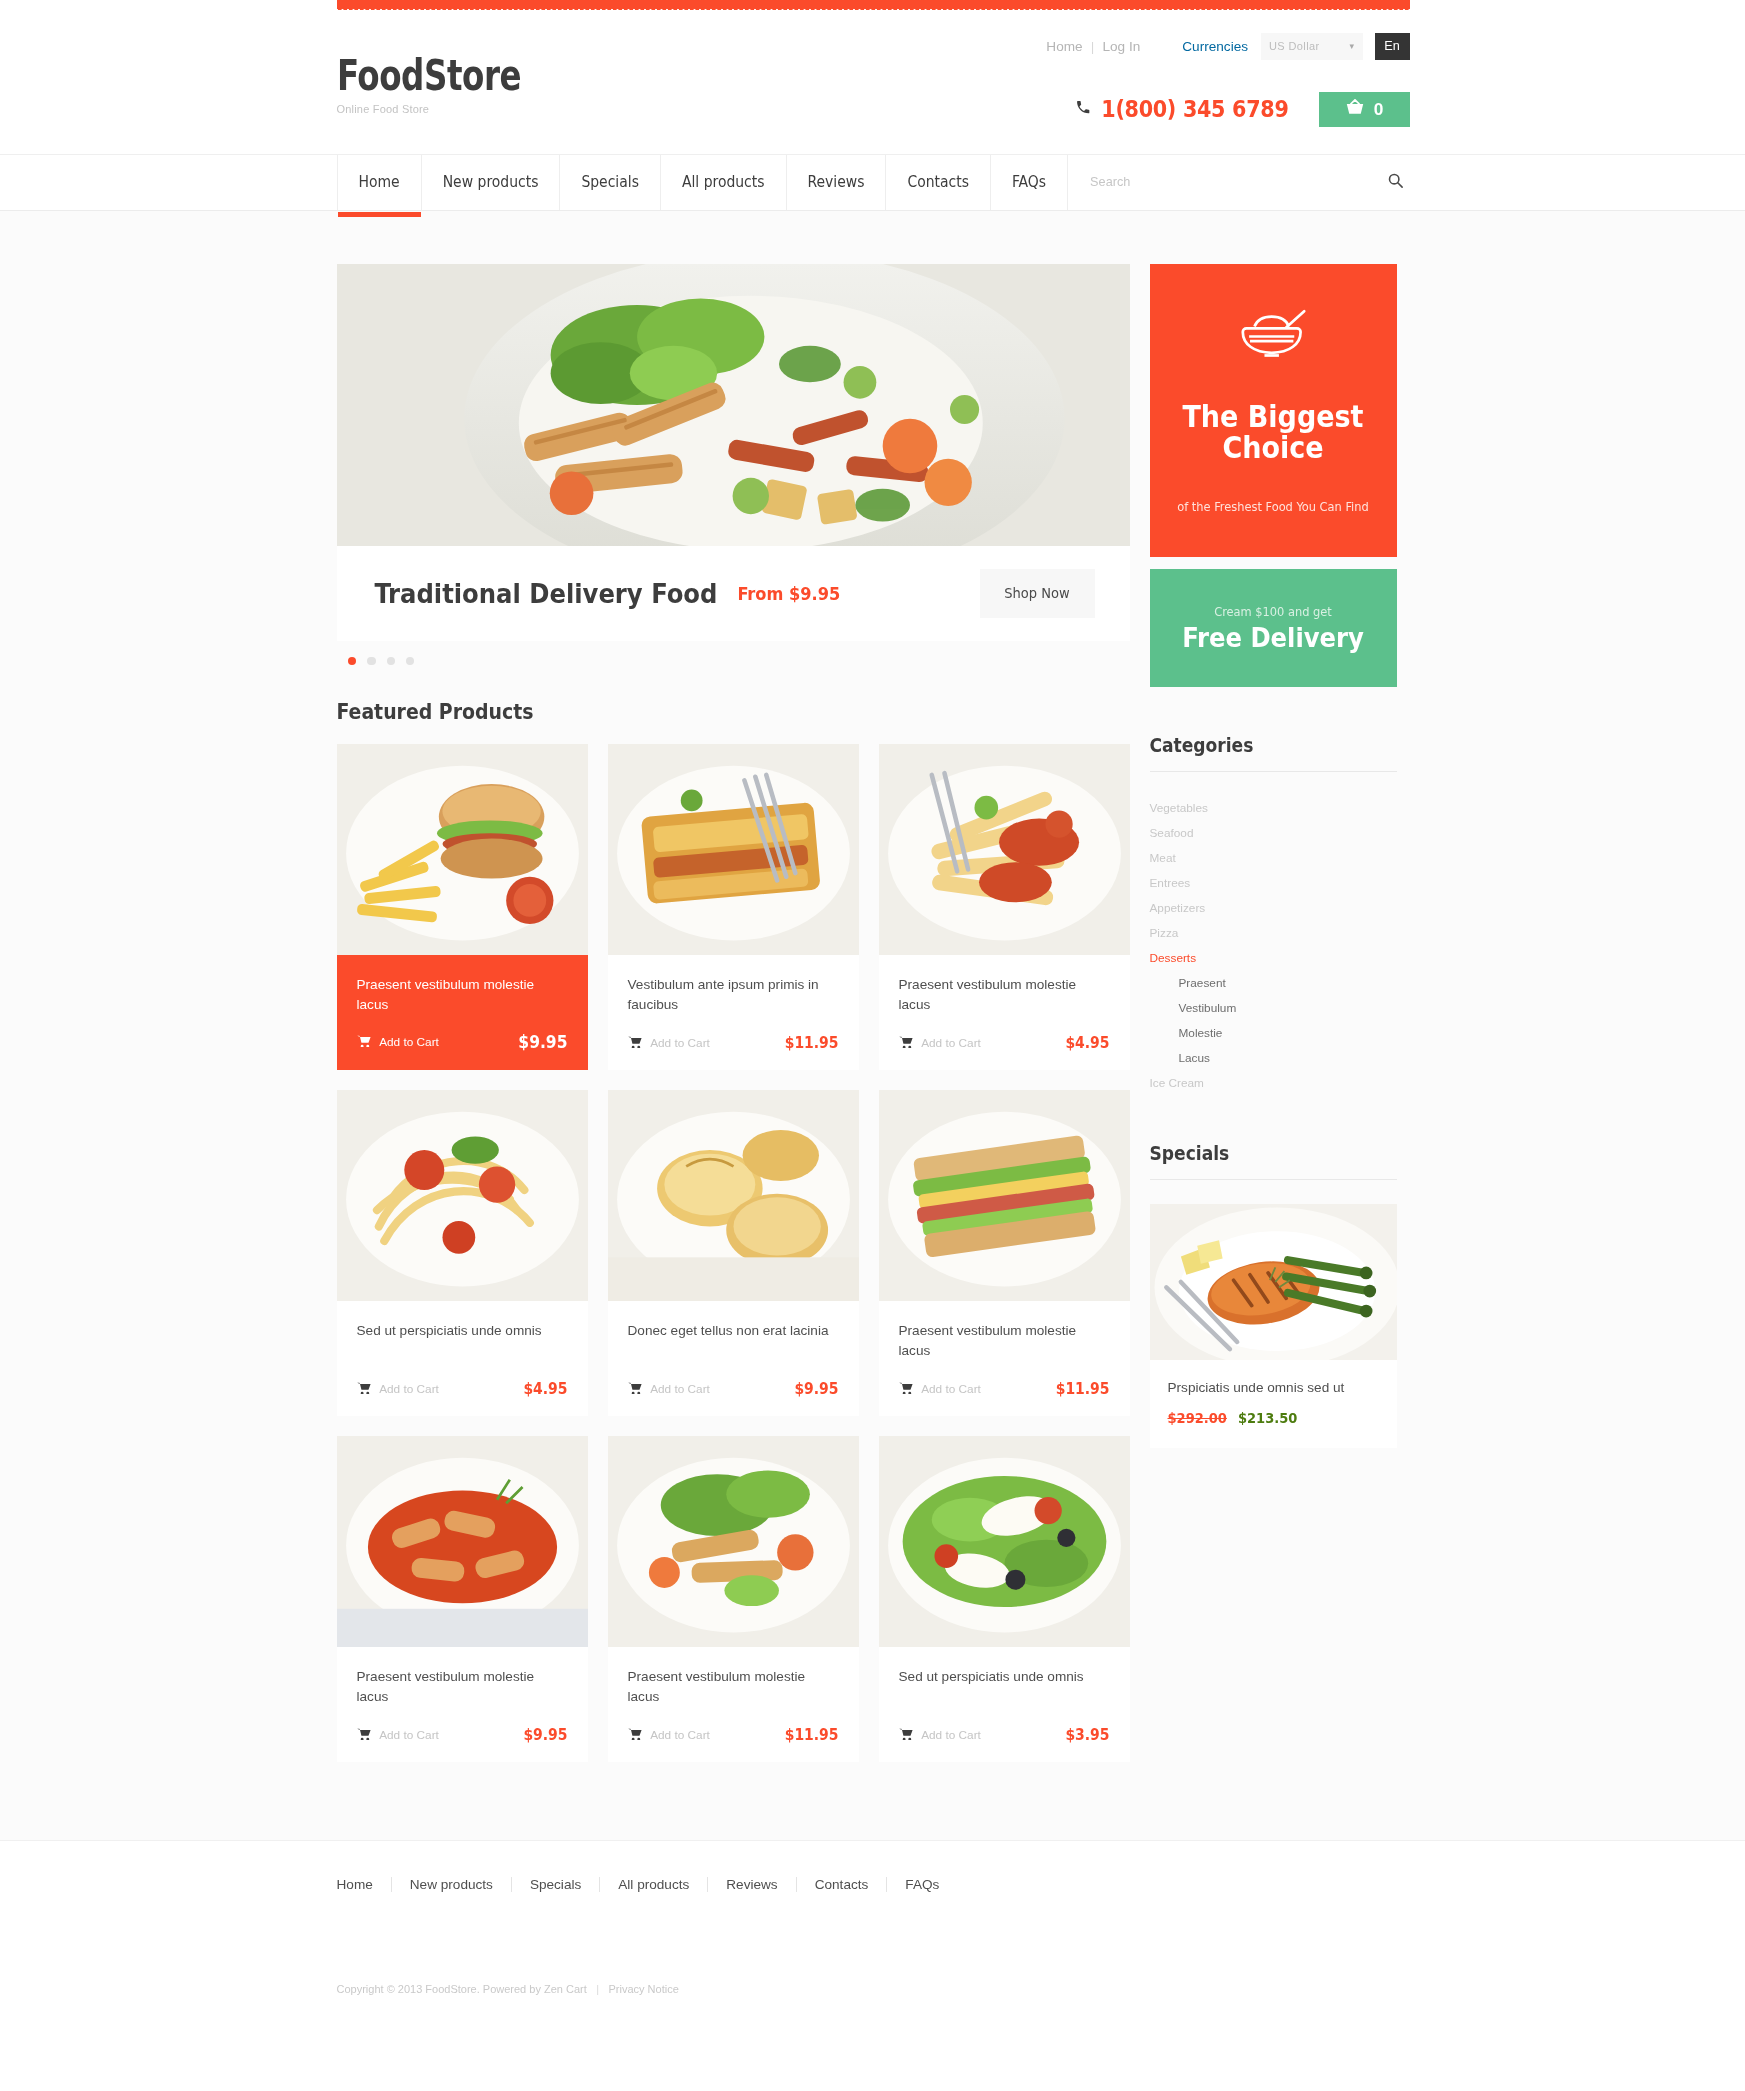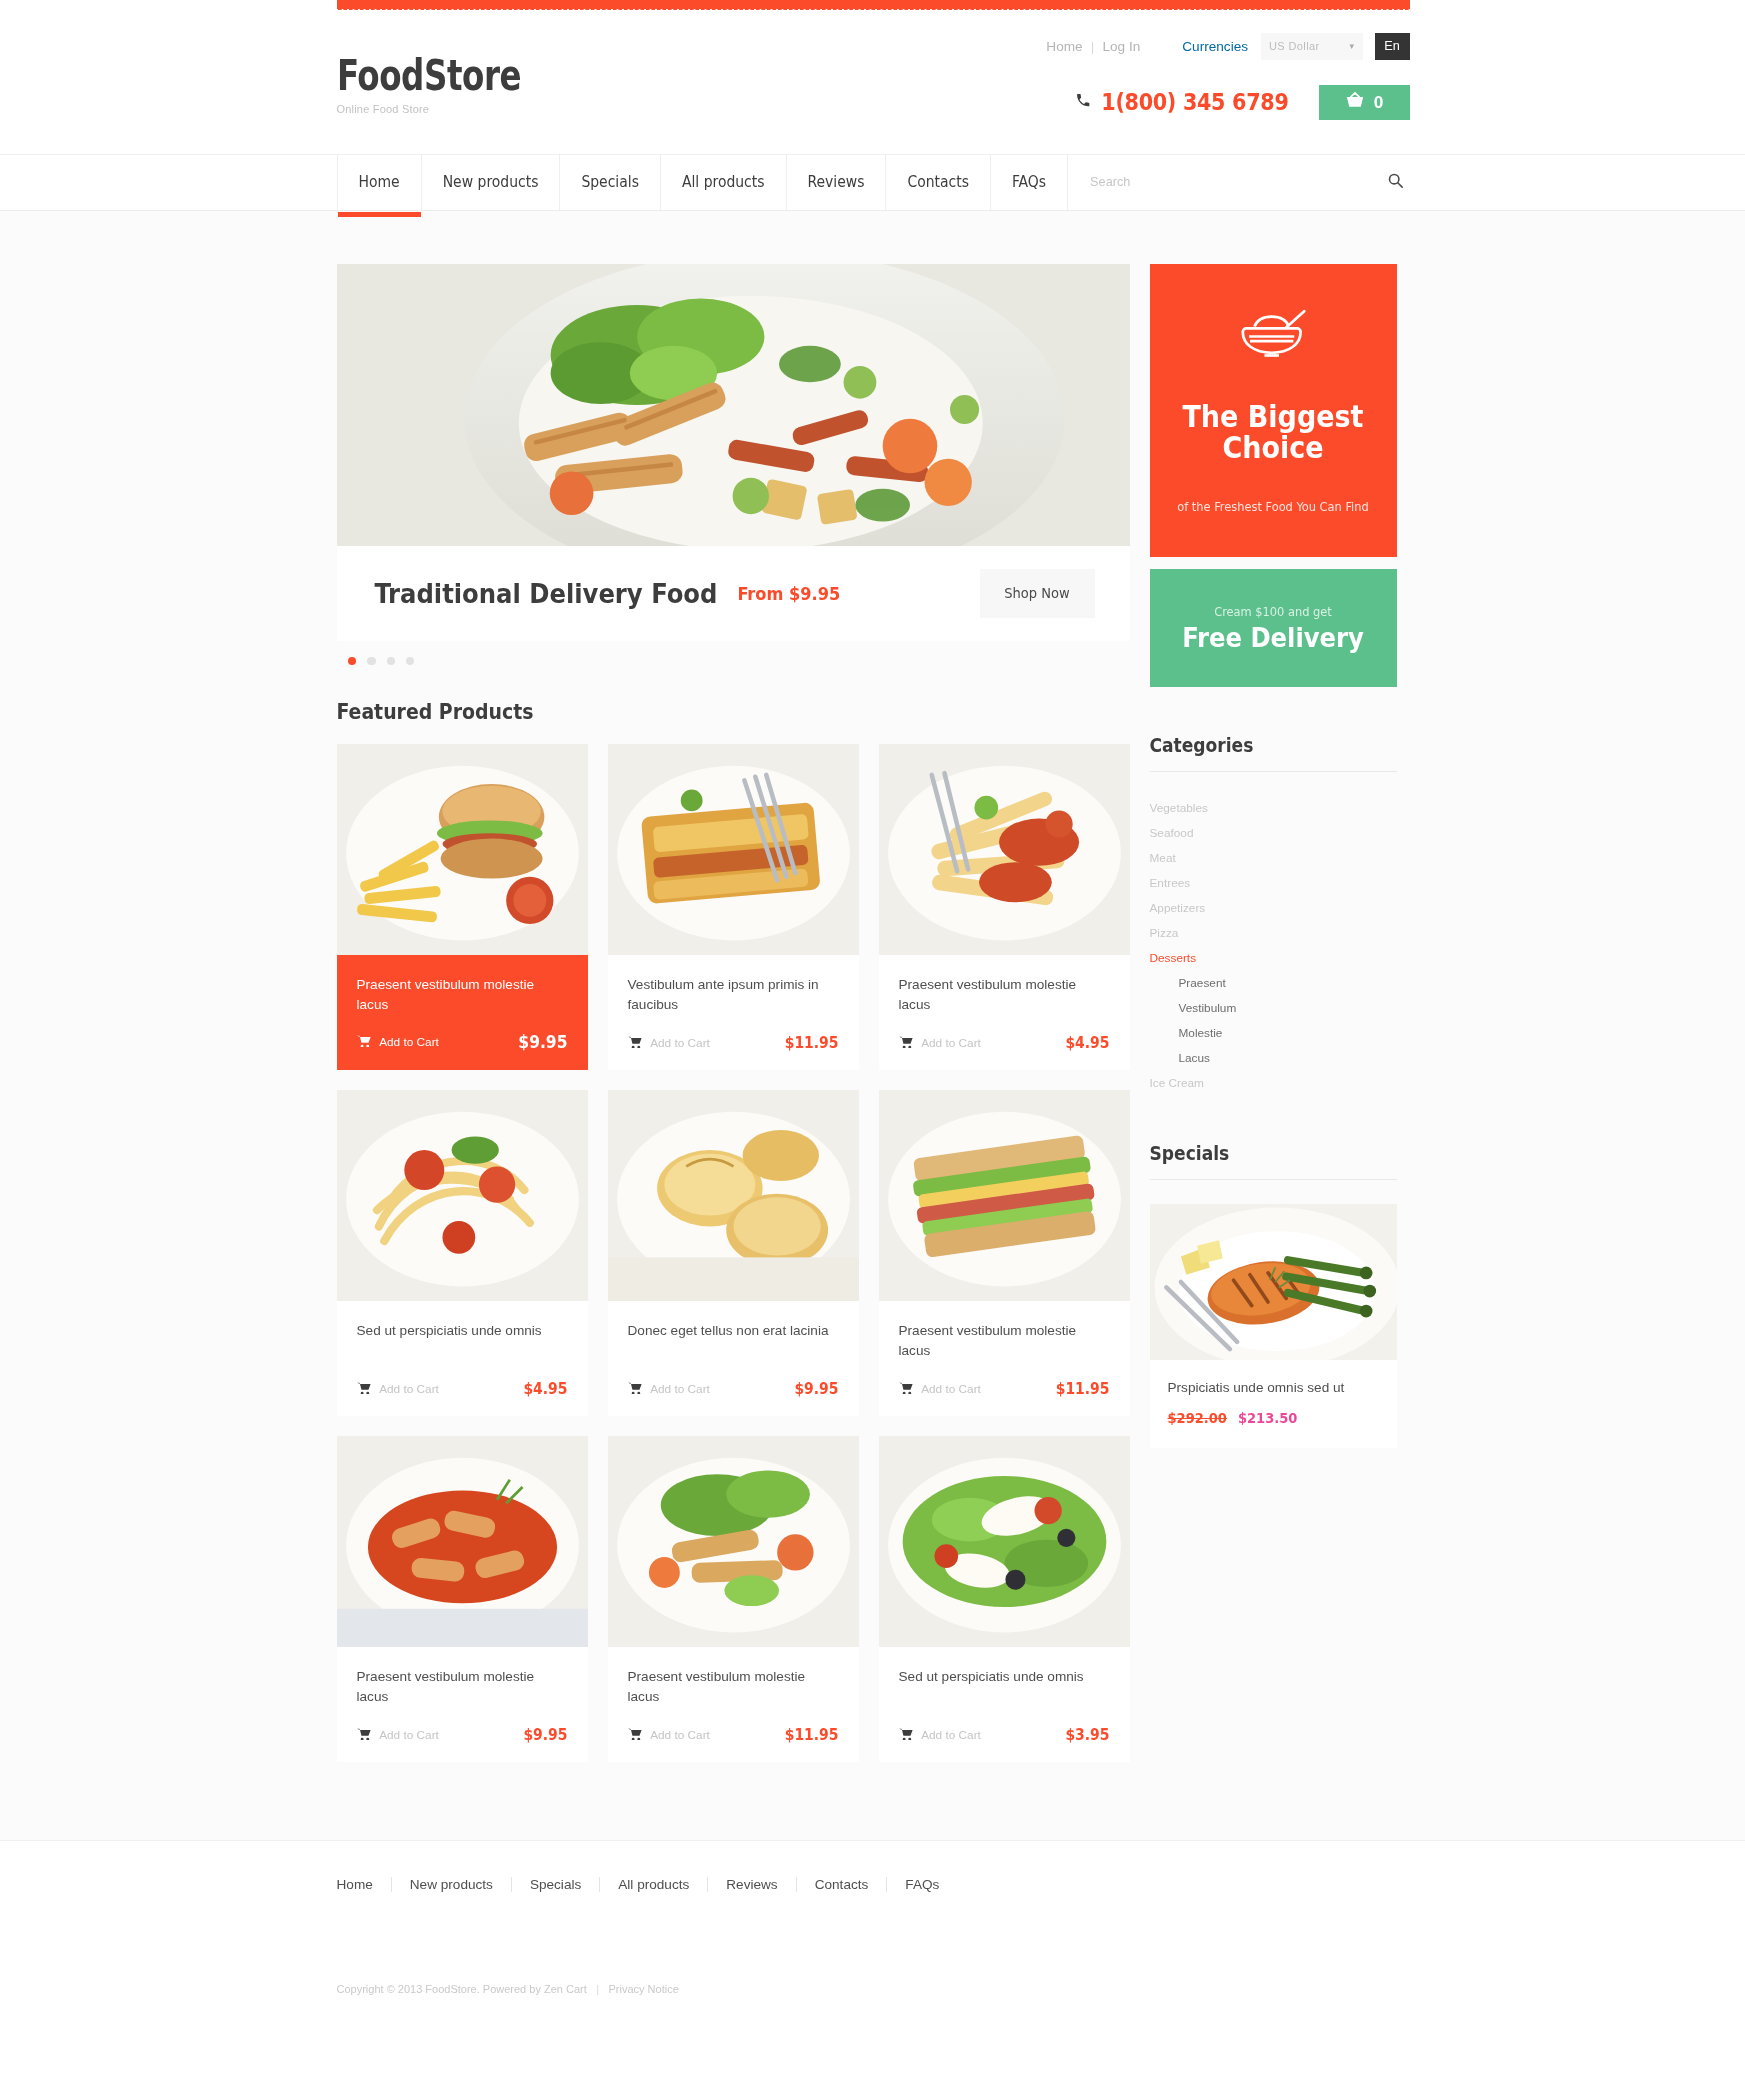--- a/index.html
+++ b/index.html
@@ -49,21 +49,21 @@
   }
 
   .logo { position: absolute; left: 0; top: 42px; }
   .logo-title {
     font-family: "DejaVu Sans Condensed", "Liberation Sans Narrow", "Liberation Sans", sans-serif;
     font-size: 42px; font-weight: bold; color: #3d3d3d; letter-spacing: -0.5px;
     line-height: 1; transform: scaleX(0.86); transform-origin: left center;
   }
   .logo-sub { font-size: 11px; color: #c3c3c3; margin-top: 6.4px; letter-spacing: 0.2px; }
 
-  .contact { position: absolute; right: 0; top: 72px; display: flex; align-items: center; }
+  .contact { position: absolute; right: 0; top: 79px; display: flex; align-items: center; }
   .phone { display: flex; align-items: center; gap: 10px; margin-right: 30px; }
   .phone-icon { color: #3d3d3d; font-size: 17.3px; line-height: 1; }
   .phone-num {
     font-size: 23px; font-weight: bold; color: #fb4b2b; letter-spacing: -0.3px;
     font-family: "DejaVu Sans Condensed", "Liberation Sans Narrow", "Liberation Sans", sans-serif;
   }
   .cart-btn {
     width: 91px; height: 35px; background: #5cc08c; display: flex;
     align-items: center; justify-content: center; gap: 9px; cursor: pointer;
   }
@@ -188,21 +188,21 @@
   .special-card { margin-top: 23.6px; background: #fff; }
   .special-img { width: 247px; height: 156px; overflow: hidden; }
   .special-body { padding: 18px 18px 22px 18px; }
   .special-title { font-size: 13.6px; color: #4f4f4f; line-height: 1.45; }
   .special-prices { margin-top: 12.7px; display: flex; align-items: baseline; gap: 11px; }
   .old-price {
     font-size: 14.5px; font-weight: bold; color: #fb4b2b; text-decoration: line-through;
     font-family: "DejaVu Sans Condensed", "Liberation Sans Narrow", "Liberation Sans", sans-serif;
   }
   .new-price {
-    font-size: 14.5px; font-weight: bold; color: #ec4899;
+    font-size: 14.5px; font-weight: bold; color: #4d7c0f;
     font-family: "DejaVu Sans Condensed", "Liberation Sans Narrow", "Liberation Sans", sans-serif;
   }
 
   
   .footer-gap { height: 78px; }
   .footer { width: 1746px; background: #ffffff; border-top: 0.9px solid #f0f0f0; }
   .footer-inner { width: 1073px; margin: 0 auto; padding: 36px 0 0 0; position: relative; height: 173px; }
   .fnav { display: flex; align-items: center; font-size: 13.6px; }
   .fnav a { color: #4f4f4f; text-decoration: none; padding: 0 18px; border-right: 0.9px solid #e4e4e4; }
   .fnav a:first-child { padding-left: 0; }

